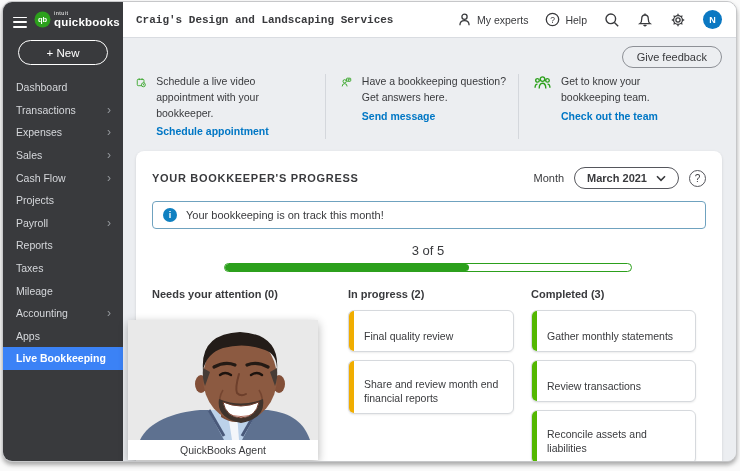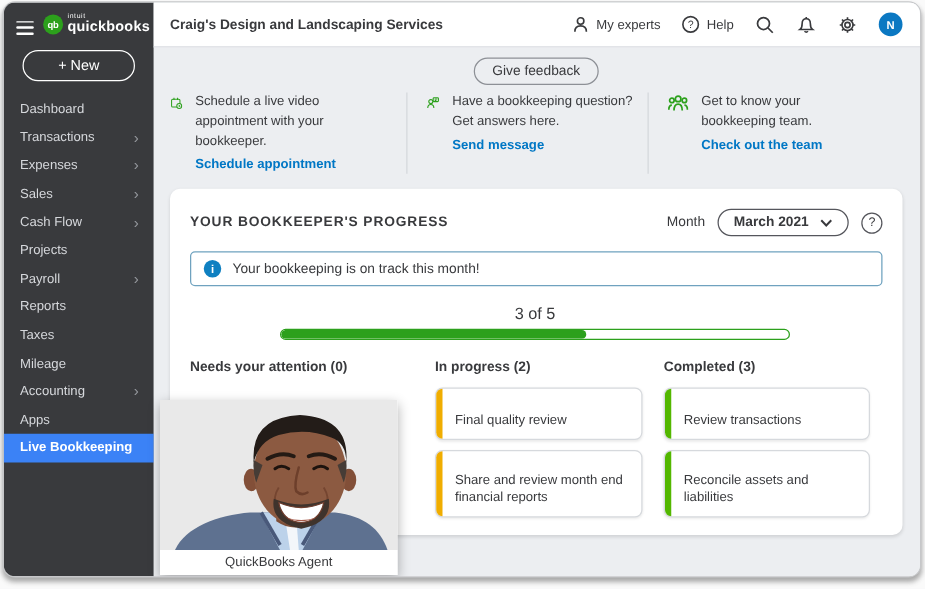--- a/index.html
+++ b/index.html
@@ -19,28 +19,28 @@
   .new-btn { margin:7px auto 11px; width:90px; height:25px; border:1.6px solid #fff; border-radius:14px;
              color:#fff; font-size:11.5px; display:flex; align-items:center; justify-content:center; cursor:pointer; background:transparent; }
   .nav-item { height:22.6px; display:flex; align-items:center; justify-content:space-between;
               padding:0 12px 0 13px; font-size:10.5px; color:#d6d8dc; cursor:pointer; }
   .nav-item .chev { color:#94979c; font-size:12px; line-height:1; }
   .nav-item.selected { background:#3b82f6; color:#fff; font-weight:bold; }
   
   .main { flex:1; display:flex; flex-direction:column; position:relative; background:#eceef1; min-width:0; }
   .topbar { height:36px; background:#fff; border-bottom:1px solid #d9dce1; display:flex; align-items:center;
             padding:0 14px 0 13px; flex-shrink:0; }
-  .company { font-size:11px; font-weight:bold; color:#393a3d; }
+  .company { font-size:11px; font-weight:bold; color:#393a3d;font-family:Liberation Mono, monospace; }
   .top-right { margin-left:auto; display:flex; align-items:center; gap:17px; }
   .top-link { display:flex; align-items:center; gap:5px; font-size:10.5px; color:#393a3d; cursor:pointer; }
   .icon-btn { display:flex; align-items:center; cursor:pointer; }
   .avatar { width:19px; height:19px; border-radius:50%; background:#0b78c2; color:#fff; font-size:9px;
             font-weight:bold; display:flex; align-items:center; justify-content:center; cursor:pointer; }
   .content { flex:1; padding:8px 14px 0 13px; }
-  .feedback-row { display:flex; justify-content:center; }
+  .feedback-row { display:flex; justify-content:flex-end; }
   .feedback-btn { border:1px solid #8d9096; border-radius:13px; padding:4px 14px; font-size:11px;
                   color:#393a3d; background:transparent; cursor:pointer; font-family:inherit; }
   
   .info-row { display:flex; margin-top:6px; min-height:60px; }
   .info-item { display:flex; gap:10px; }
   .info-item.c1 { width:189px; padding-right:10px; }
   .info-item.c2 { width:193px; border-left:1px solid #d4d7dc; padding-left:15px; padding-right:8px; }
   .info-item.c3 { border-left:1px solid #d4d7dc; padding-left:15px; }
   .info-text { font-size:10.5px; color:#393a3d; line-height:1.5; }
   .info-link { display:inline-block; margin-top:2px; font-size:10.5px; font-weight:bold; color:#0077c5;
@@ -299,20 +299,24 @@
                 <span class="task-accent accent-progress"></span>
                 <span>Share and review month end financial reports</span>
               </div>
             </div>
           </div>
           <div class="col col3">
             <div class="col-head">Completed (3)</div>
             <div class="col-cards">
               <div class="task-card">
                 <span class="task-accent accent-complete"></span>
+                <span>Gather monthly statements</span>
+              </div>
+              <div class="task-card">
+                <span class="task-accent accent-complete"></span>
                 <span>Review transactions</span>
               </div>
               <div class="task-card">
                 <span class="task-accent accent-complete"></span>
                 <span>Reconcile assets and liabilities</span>
               </div>
             </div>
           </div>
         </div>
       </div>

